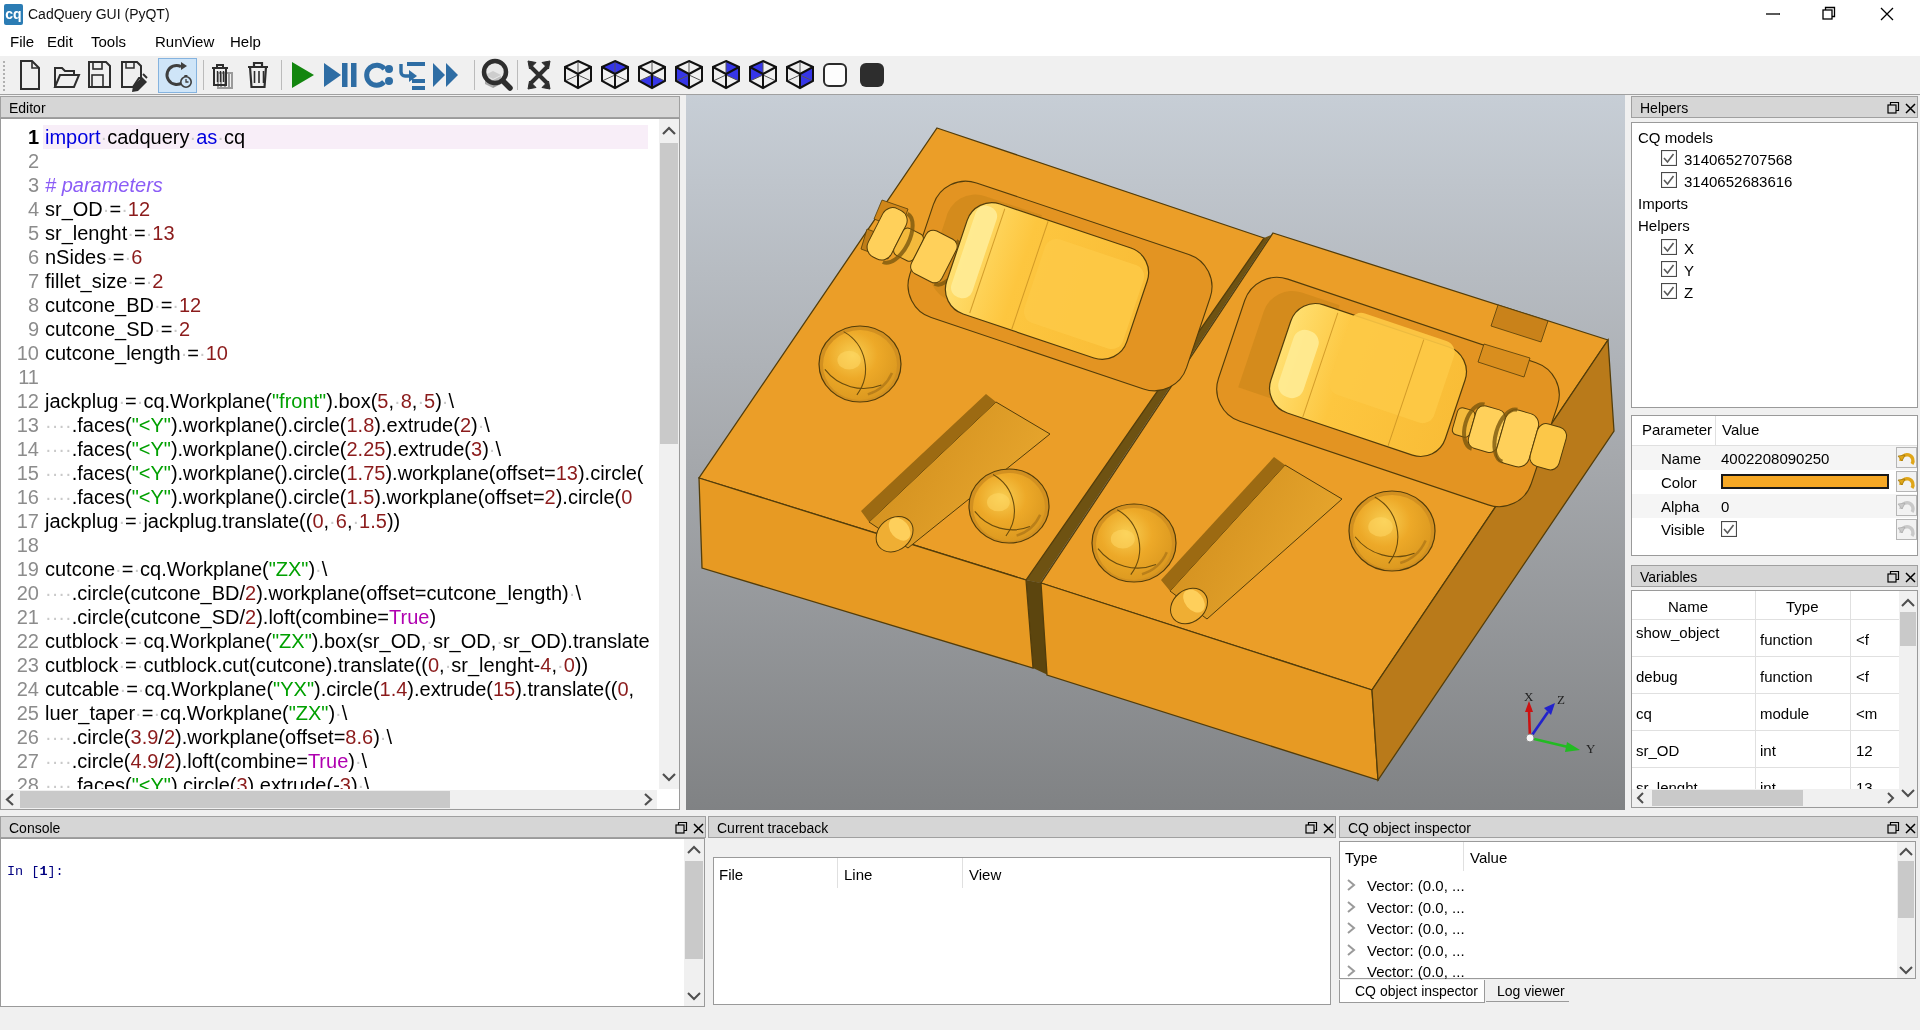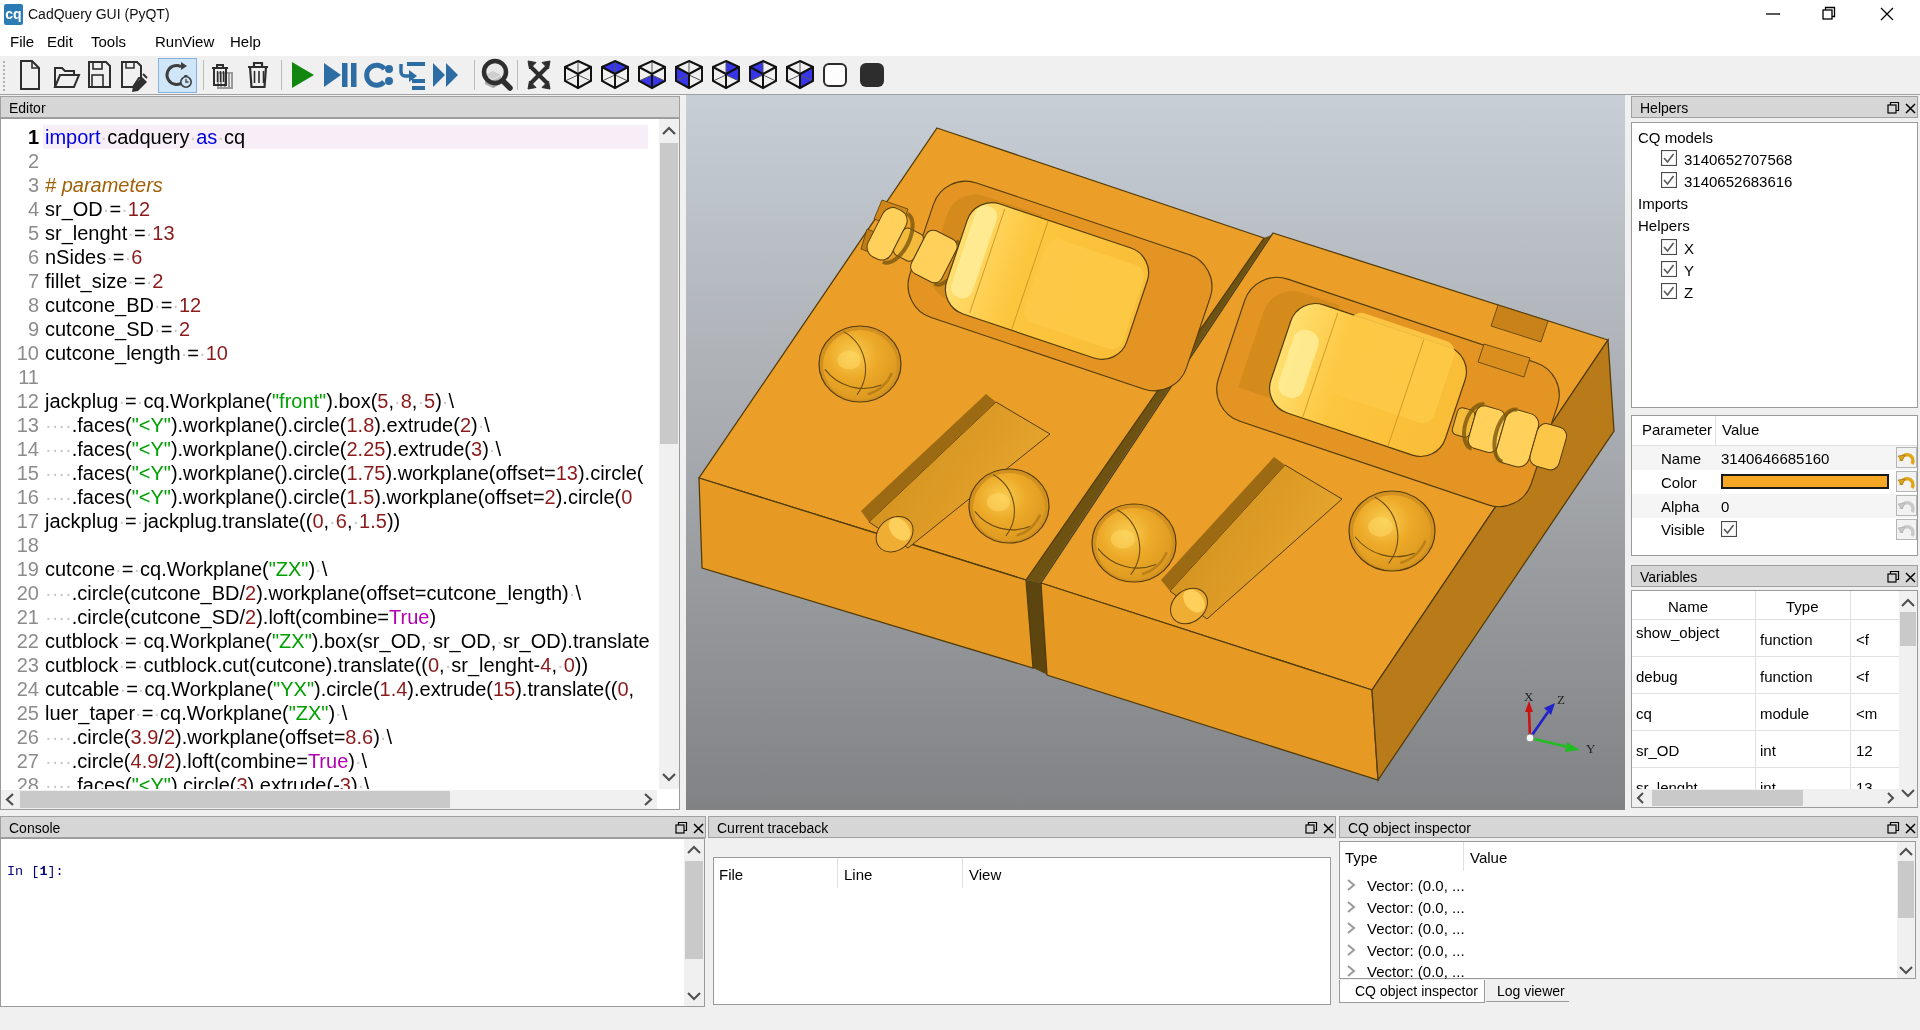--- a/index.html
+++ b/index.html
@@ -21,21 +21,21 @@
 .panelbox { position:absolute; background:#ffffff; border:1px solid #9a9a9a; }
 
 #edlines { position:absolute; left:1px; top:119px; width:656px; height:670px; overflow:hidden; }
 .ln { position:absolute; left:0; width:656px; height:24px; line-height:24px; font-size:20px;
   white-space:pre; color:#000; }
 .gut { position:absolute; left:0; width:38px; text-align:right; color:#8c8c8c; }
 .code { position:absolute; left:44px; }
 .kw { color:#0000e0; }
 .num { color:#8b1b1b; }
 .str { color:#00a000; }
-.cmt { color:#a16207; font-style:italic; }
+.cmt { color:#8b5cf6; font-style:italic; }
 .boo { color:#b000b0; }
 .ws { color:#c9c9c9; }
 #l1bg { position:absolute; left:43px; top:125px; width:605px; height:24px; background:#f8eef8; }
 
 .sb { position:absolute; background:#f0f0f0; }
 .sbthumb { position:absolute; background:#c9c9c9; }
 .gridline { position:absolute; background:#e0e0e0; }
 .celltxt { position:absolute; font-size:15px; color:#000; white-space:nowrap; }
 </style>
 </head>
@@ -423,21 +423,21 @@
   </svg>
 <div class="celltxt" style="left:1684px;top:284px">Z</div>
 <div class="panelbox" style="left:1631px;top:415px;width:287px;height:141px"></div>
 <div class="celltxt" style="left:1642px;top:421px">Parameter</div>
 <div class="celltxt" style="left:1722px;top:421px">Value</div>
 <div class="gridline" style="left:1715px;top:416px;width:1px;height:29px"></div>
 <div class="gridline" style="left:1632px;top:445px;width:285px;height:1px"></div>
 <div class="abs" style="left:1632px;top:446px;width:285px;height:24px;background:#f5f5f5"></div>
 <div class="abs" style="left:1632px;top:494px;width:285px;height:24px;background:#f5f5f5"></div>
 <div class="celltxt" style="left:1661px;top:450px">Name</div>
-<div class="celltxt" style="left:1721px;top:450px">3140646685160</div>
+<div class="celltxt" style="left:1721px;top:450px">4002208090250</div>
 <div class="celltxt" style="left:1661px;top:474px">Color</div>
 <div class="abs" style="left:1721px;top:474px;width:168px;height:15px;background:#f6a825;border:2px solid #1a1a1a"></div>
 <div class="celltxt" style="left:1661px;top:498px">Alpha</div>
 <div class="celltxt" style="left:1721px;top:498px">0</div>
 <div class="celltxt" style="left:1661px;top:521px">Visible</div>
 <svg class="abs" style="left:1721px;top:521px" width="16" height="16">
     <rect x="0.5" y="0.5" width="15" height="15" fill="#fff" stroke="#4a4a4a" stroke-width="1.2"></rect>
     <path d="M3 8 l3.5 4 l6 -8" fill="none" stroke="#5a5a5a" stroke-width="1.6"></path>
   </svg>
 <svg class="abs" style="left:1896px;top:447px" width="21" height="21">

